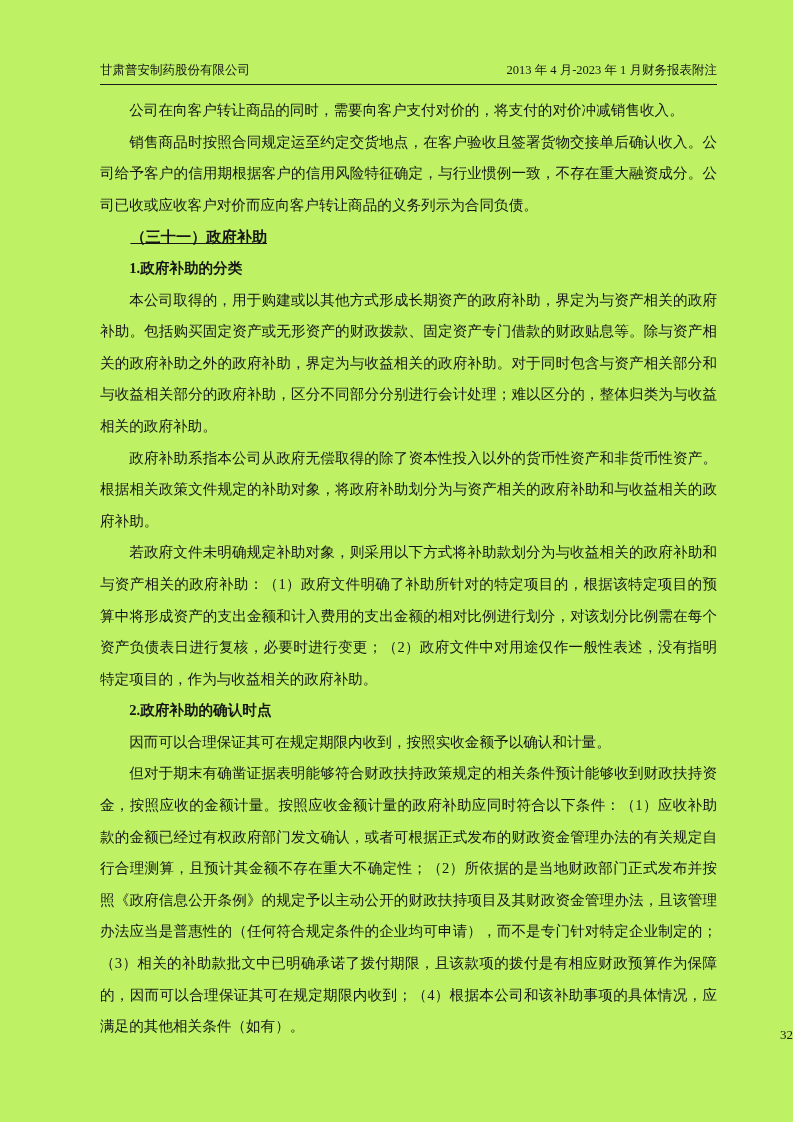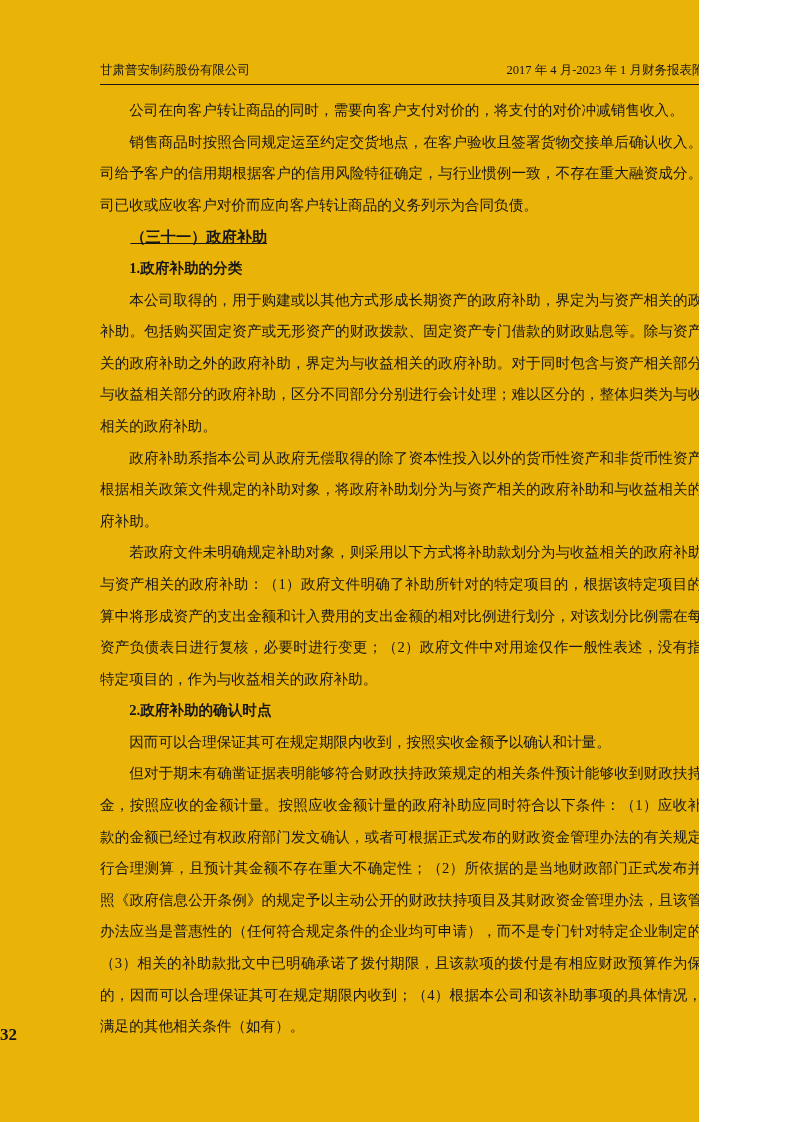--- a/index.html
+++ b/index.html
@@ -2,23 +2,23 @@
 <html><head>
 <meta charset="utf-8">
 <style>
   html, body {
     margin: 0;
     padding: 0;
     background: #ffffff;
   }
   .page {
     position: relative;
-    width: 699px;
+    width: 793px;
     height: 1122px;
-    background: #eab308;
+    background: #bef264;
     font-family: "Liberation Serif", "DejaVu Serif", serif;
     color: #161616;
     overflow: hidden;
   }
   .header {
     position: absolute;
     left: 100px;
     width: 617px;
     top: 62px;
     display: flex;
@@ -56,34 +56,33 @@
   .h-sub {
     text-indent: 2em;
     text-align: left;
     font-weight: bold;
   }
   .footer {
     position: absolute;
     left: 0;
     right: 0;
     top: 1026px;
-    text-align: left;
-    font-size: 17px;
+    text-align: right;
+    font-size: 13px;
     line-height: 18px;
-    font-weight: bold;
   }
 </style>
 </head>
 <body>
 
 <div class="page">
 
   <div class="header">
     <span class="company">甘肃普安制药股份有限公司</span>
-    <span class="report-title">2017 年 4 月-2023 年 1 月财务报表附注</span>
+    <span class="report-title">2013 年 4 月-2023 年 1 月财务报表附注</span>
   </div>
 
   <div class="content">
     <p class="p-indent">公司在向客户转让商品的同时，需要向客户支付对价的，将支付的对价冲减销售收入。</p>
     <p class="p-indent">销售商品时按照合同规定运至约定交货地点，在客户验收且签署货物交接单后确认收入。公司给予客户的信用期根据客户的信用风险特征确定，与行业惯例一致，不存在重大融资成分。公司已收或应收客户对价而应向客户转让商品的义务列示为合同负债。</p>
     <p class="h-section">（三十一）政府补助</p>
     <p class="h-sub">1.政府补助的分类</p>
     <p class="p-indent">本公司取得的，用于购建或以其他方式形成长期资产的政府补助，界定为与资产相关的政府补助。包括购买固定资产或无形资产的财政拨款、固定资产专门借款的财政贴息等。除与资产相关的政府补助之外的政府补助，界定为与收益相关的政府补助。对于同时包含与资产相关部分和与收益相关部分的政府补助，区分不同部分分别进行会计处理；难以区分的，整体归类为与收益相关的政府补助。</p>
     <p class="p-indent">政府补助系指本公司从政府无偿取得的除了资本性投入以外的货币性资产和非货币性资产。根据相关政策文件规定的补助对象，将政府补助划分为与资产相关的政府补助和与收益相关的政府补助。</p>
     <p class="p-indent">若政府文件未明确规定补助对象，则采用以下方式将补助款划分为与收益相关的政府补助和与资产相关的政府补助：（1）政府文件明确了补助所针对的特定项目的，根据该特定项目的预算中将形成资产的支出金额和计入费用的支出金额的相对比例进行划分，对该划分比例需在每个资产负债表日进行复核，必要时进行变更；（2）政府文件中对用途仅作一般性表述，没有指明特定项目的，作为与收益相关的政府补助。</p>

